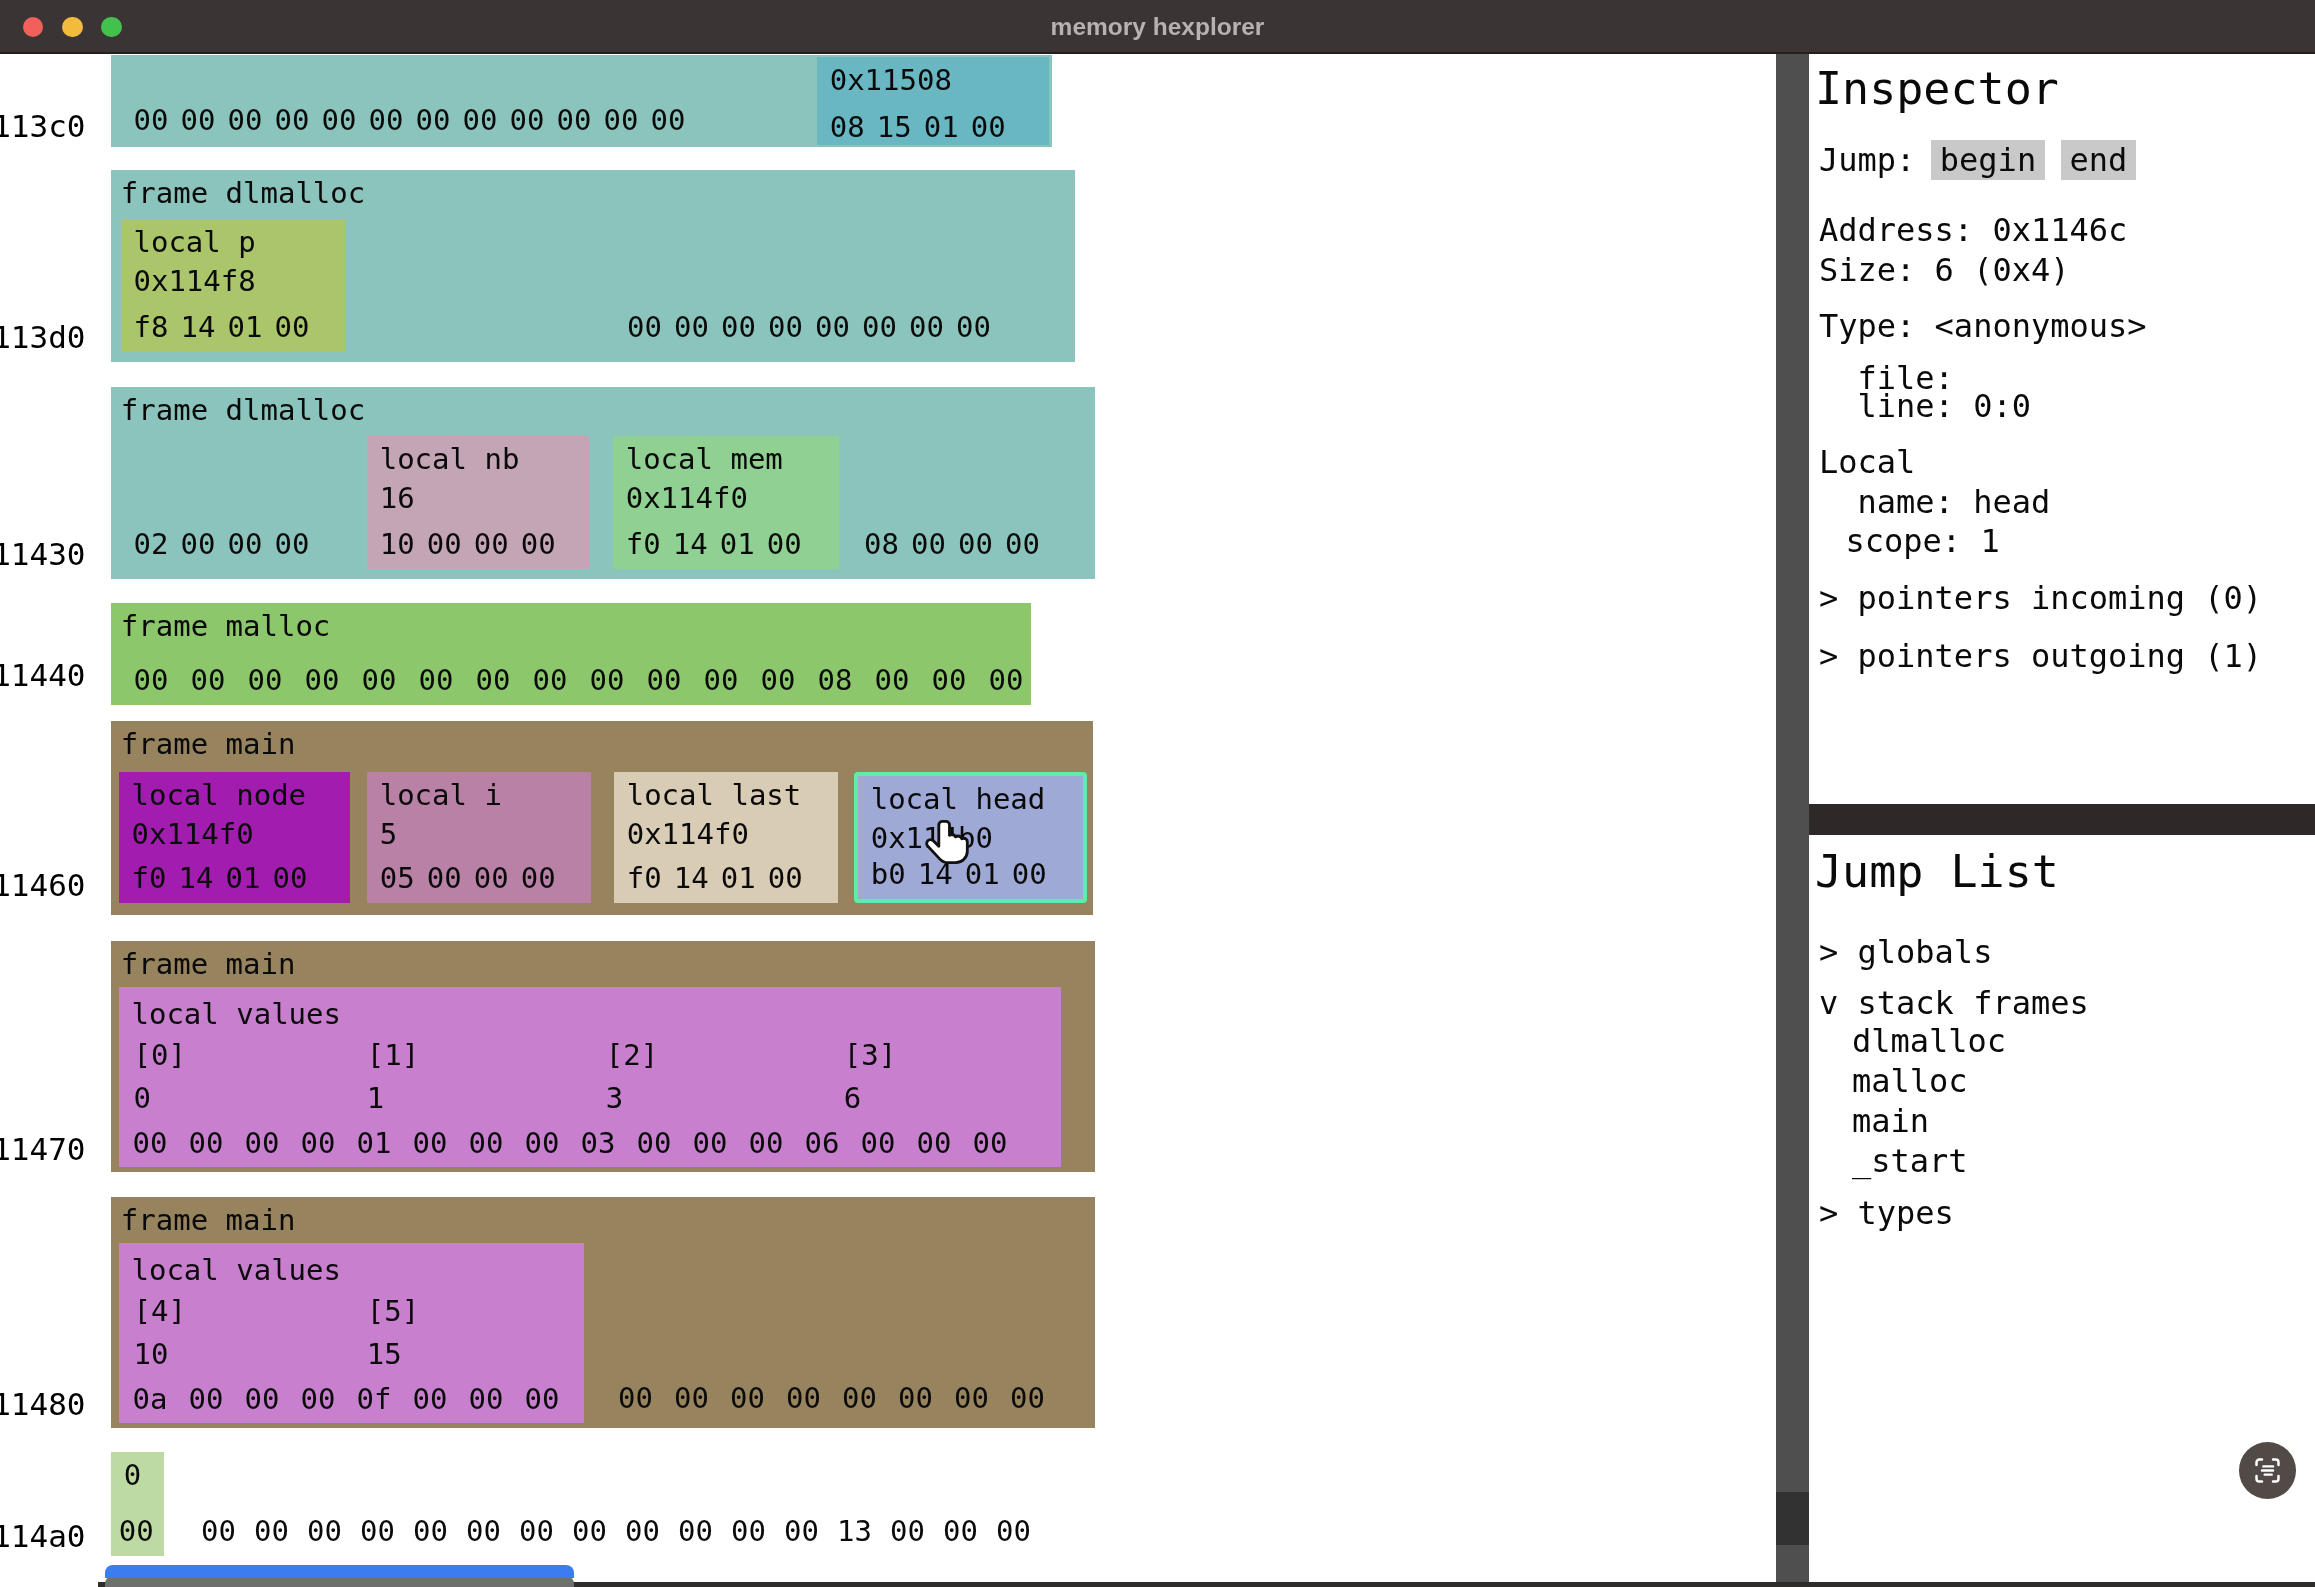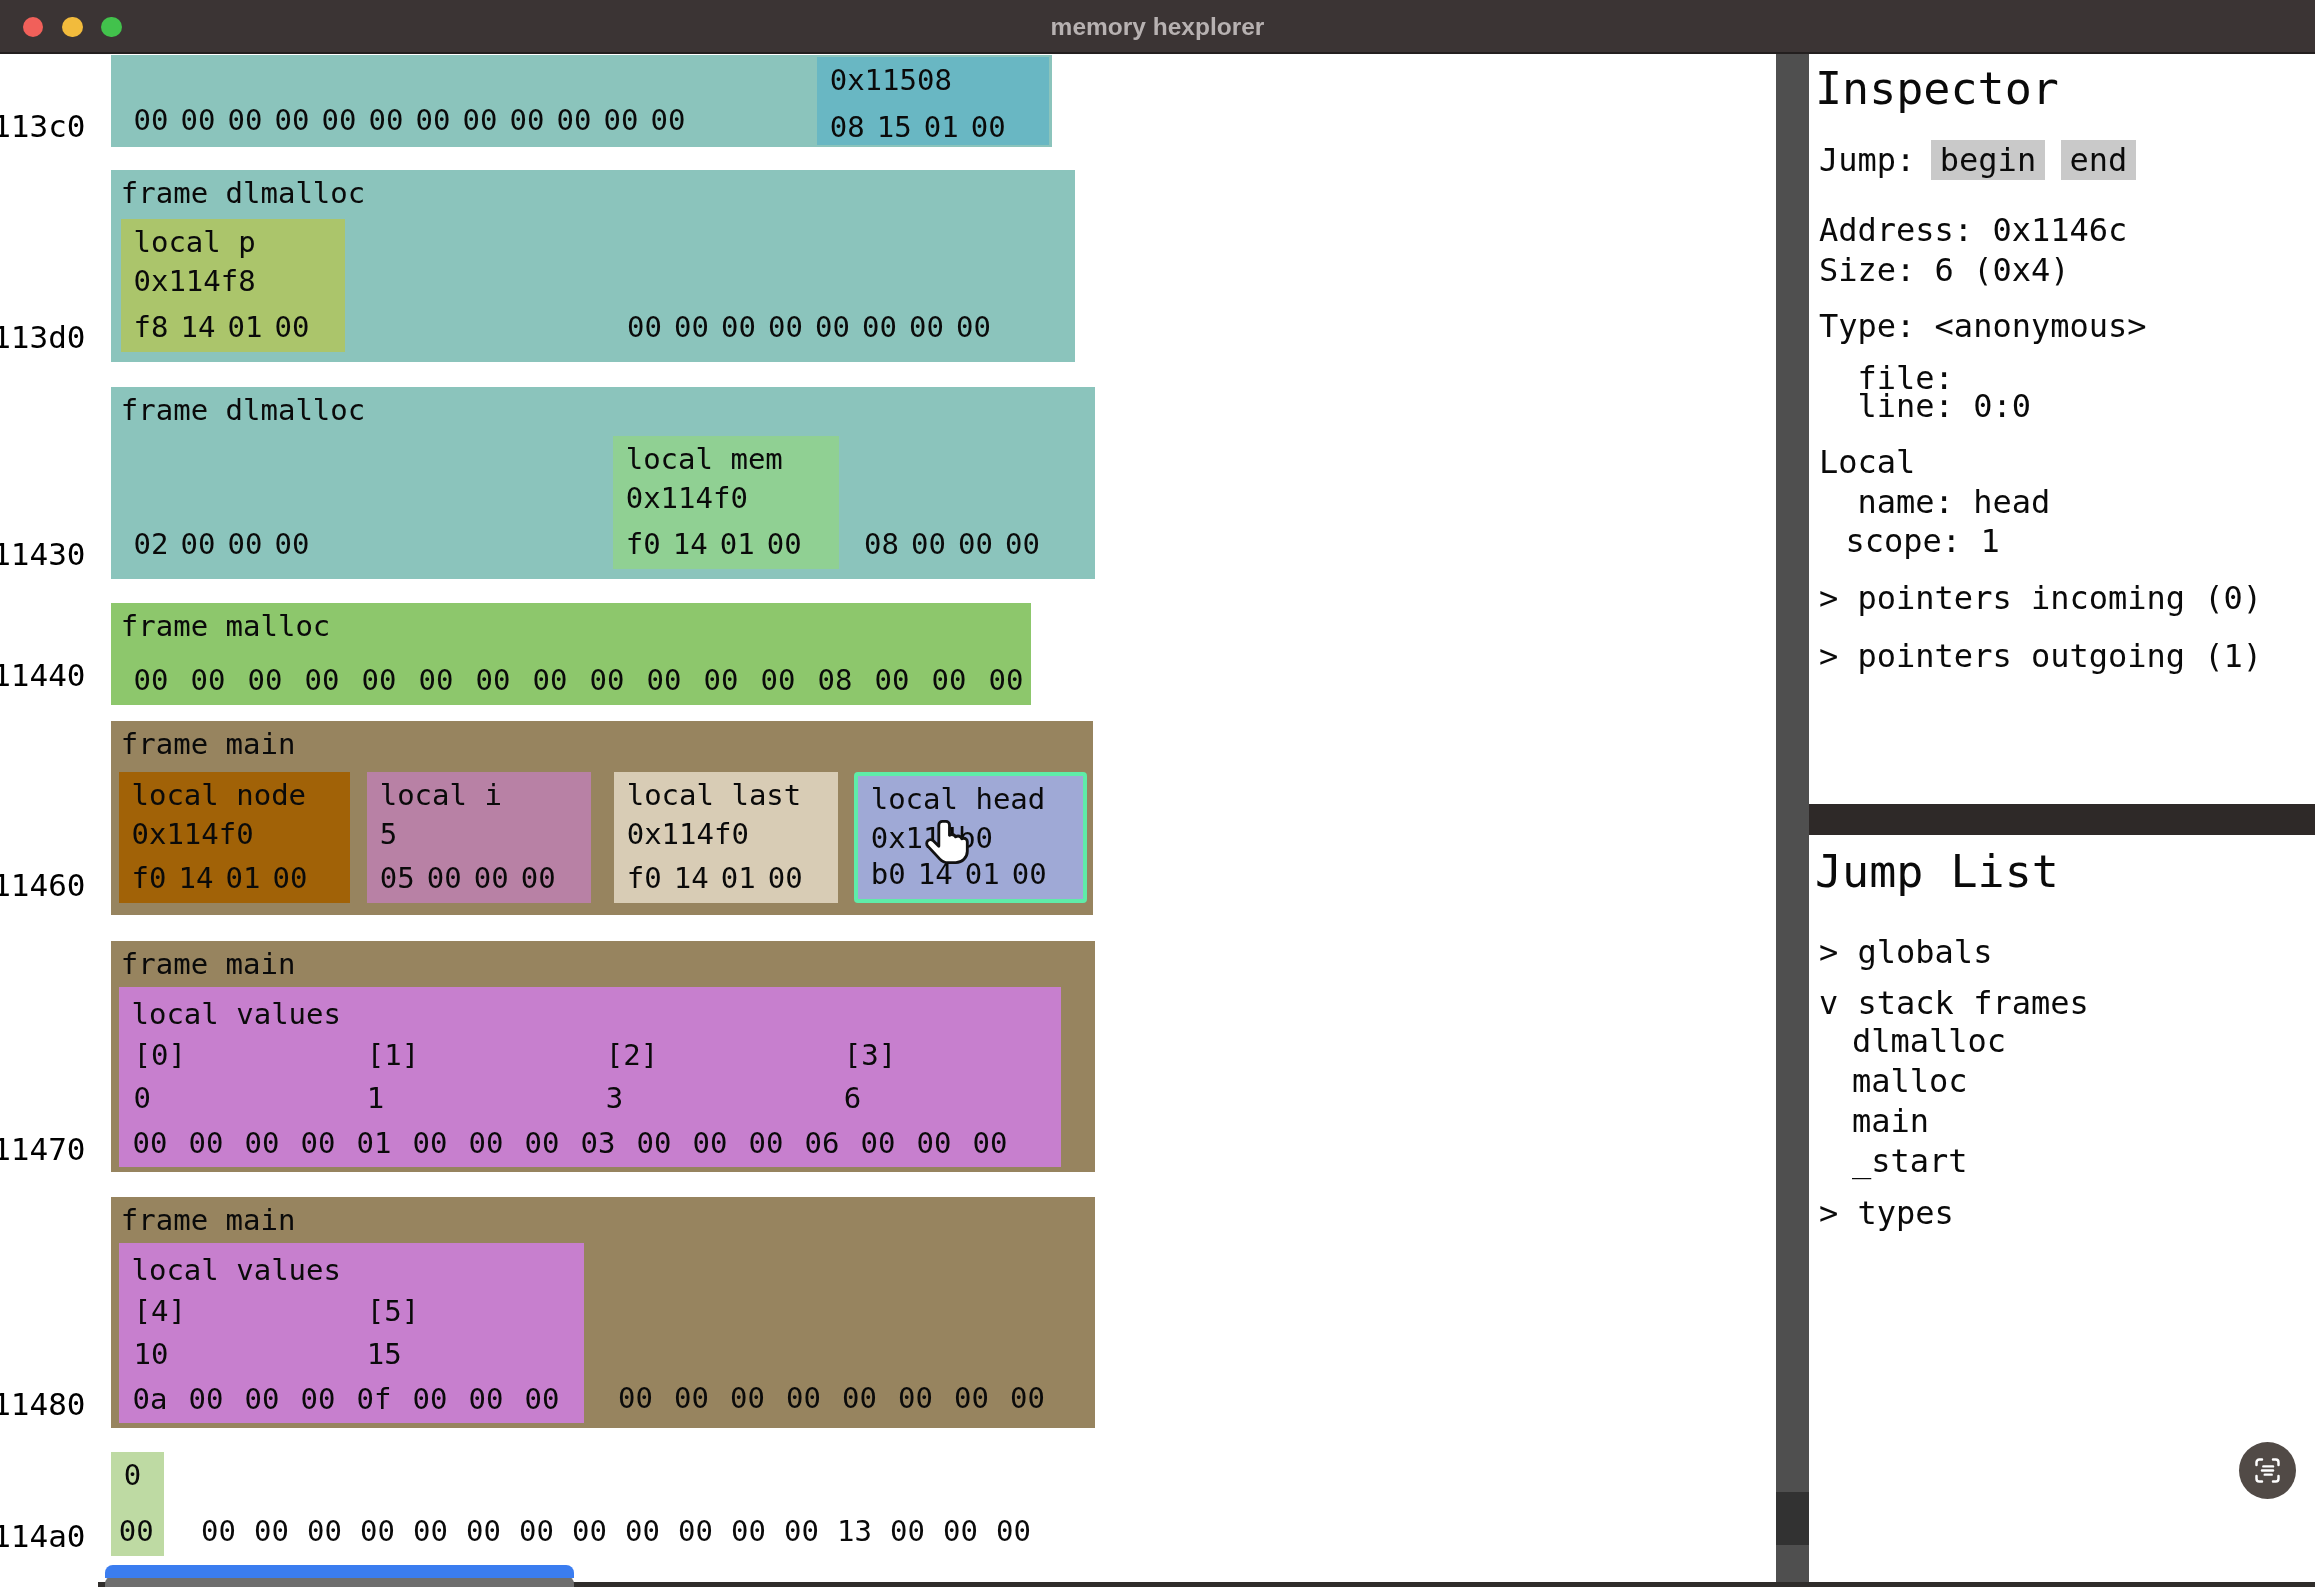--- a/index.html
+++ b/index.html
@@ -79,36 +79,41 @@
         <div class="lbl" style="top: 5.9px;">local p</div>
         <div class="val" style="top: 45px;">0x114f8</div>
         <div class="bgroup bts" style="left: 12.7px; bottom: 9.8px;"><span class="bp" style="width: 47px;">f8</span><span class="bp" style="width: 47px;">14</span><span class="bp" style="width: 47px;">01</span><span class="bp" style="width: 47px;">00</span></div>
       </div>
       <div class="bgroup" style="left: 516px; bottom: 19.6px;"><span class="bp" style="width: 47px;">00</span><span class="bp" style="width: 47px;">00</span><span class="bp" style="width: 47px;">00</span><span class="bp" style="width: 47px;">00</span><span class="bp" style="width: 47px;">00</span><span class="bp" style="width: 47px;">00</span><span class="bp" style="width: 47px;">00</span><span class="bp" style="width: 47px;">00</span></div>
     </div>
     <div class="addr" style="top: 265px;">113d0</div>
     <div class="row" style="left: 111px; top: 333px; width: 984px; height: 192px; background: rgb(139, 196, 188);">
       <div class="frame-label">frame dlmalloc</div>
       <div class="bgroup" style="left: 22.5px; bottom: 19.6px;"><span class="bp" style="width: 47px;">02</span><span class="bp" style="width: 47px;">00</span><span class="bp" style="width: 47px;">00</span><span class="bp" style="width: 47px;">00</span></div>
+      <div class="blk" style="left: 256px; top: 49px; width: 222px; height: 133px; background: rgb(195, 165, 182);">
+        <div class="lbl" style="top: 5.9px;">local nb</div>
+        <div class="val" style="top: 45px;">16</div>
+        <div class="bgroup bts" style="left: 12.7px; bottom: 9.8px;"><span class="bp" style="width: 47px;">10</span><span class="bp" style="width: 47px;">00</span><span class="bp" style="width: 47px;">00</span><span class="bp" style="width: 47px;">00</span></div>
+      </div>
       <div class="blk" style="left: 502px; top: 49px; width: 226px; height: 133px; background: rgb(144, 208, 147);">
         <div class="lbl" style="top: 5.9px;">local mem</div>
         <div class="val" style="top: 45px;">0x114f0</div>
         <div class="bgroup bts" style="left: 12.7px; bottom: 9.8px;"><span class="bp" style="width: 47px;">f0</span><span class="bp" style="width: 47px;">14</span><span class="bp" style="width: 47px;">01</span><span class="bp" style="width: 47px;">00</span></div>
       </div>
       <div class="bgroup" style="left: 753px; bottom: 19.6px;"><span class="bp" style="width: 47px;">08</span><span class="bp" style="width: 47px;">00</span><span class="bp" style="width: 47px;">00</span><span class="bp" style="width: 47px;">00</span></div>
     </div>
     <div class="addr" style="top: 482px;">11430</div>
     <div class="row" style="left: 111px; top: 549px; width: 920px; height: 102px; background: rgb(141, 199, 108);">
       <div class="frame-label">frame malloc</div>
       <div class="bgroup" style="left: 22.5px; bottom: 9.8px;"><span class="bp" style="width: 57px;">00</span><span class="bp" style="width: 57px;">00</span><span class="bp" style="width: 57px;">00</span><span class="bp" style="width: 57px;">00</span><span class="bp" style="width: 57px;">00</span><span class="bp" style="width: 57px;">00</span><span class="bp" style="width: 57px;">00</span><span class="bp" style="width: 57px;">00</span><span class="bp" style="width: 57px;">00</span><span class="bp" style="width: 57px;">00</span><span class="bp" style="width: 57px;">00</span><span class="bp" style="width: 57px;">00</span><span class="bp" style="width: 57px;">08</span><span class="bp" style="width: 57px;">00</span><span class="bp" style="width: 57px;">00</span><span class="bp" style="width: 57px;">00</span></div>
     </div>
     <div class="addr" style="top: 603px;">11440</div>
     <div class="row" style="left: 111px; top: 667px; width: 982px; height: 194px; background: rgb(151, 132, 95);">
       <div class="frame-label">frame main</div>
-      <div class="blk" style="left: 7.8px; top: 51px; width: 231px; height: 131px; background: #a16207;">
+      <div class="blk" style="left: 7.8px; top: 51px; width: 231px; height: 131px; background: #a21caf;">
         <div class="lbl" style="top: 5.9px;">local node</div>
         <div class="val" style="top: 45px;">0x114f0</div>
         <div class="bgroup bts" style="left: 12.7px; bottom: 9.8px;"><span class="bp" style="width: 47px;">f0</span><span class="bp" style="width: 47px;">14</span><span class="bp" style="width: 47px;">01</span><span class="bp" style="width: 47px;">00</span></div>
       </div>
       <div class="blk" style="left: 256px; top: 51px; width: 224px; height: 131px; background: rgb(184, 129, 165);">
         <div class="lbl" style="top: 5.9px;">local i</div>
         <div class="val" style="top: 45px;">5</div>
         <div class="bgroup bts" style="left: 12.7px; bottom: 9.8px;"><span class="bp" style="width: 47px;">05</span><span class="bp" style="width: 47px;">00</span><span class="bp" style="width: 47px;">00</span><span class="bp" style="width: 47px;">00</span></div>
       </div>
       <div class="blk" style="left: 503px; top: 51px; width: 224px; height: 131px; background: rgb(216, 204, 181);">

